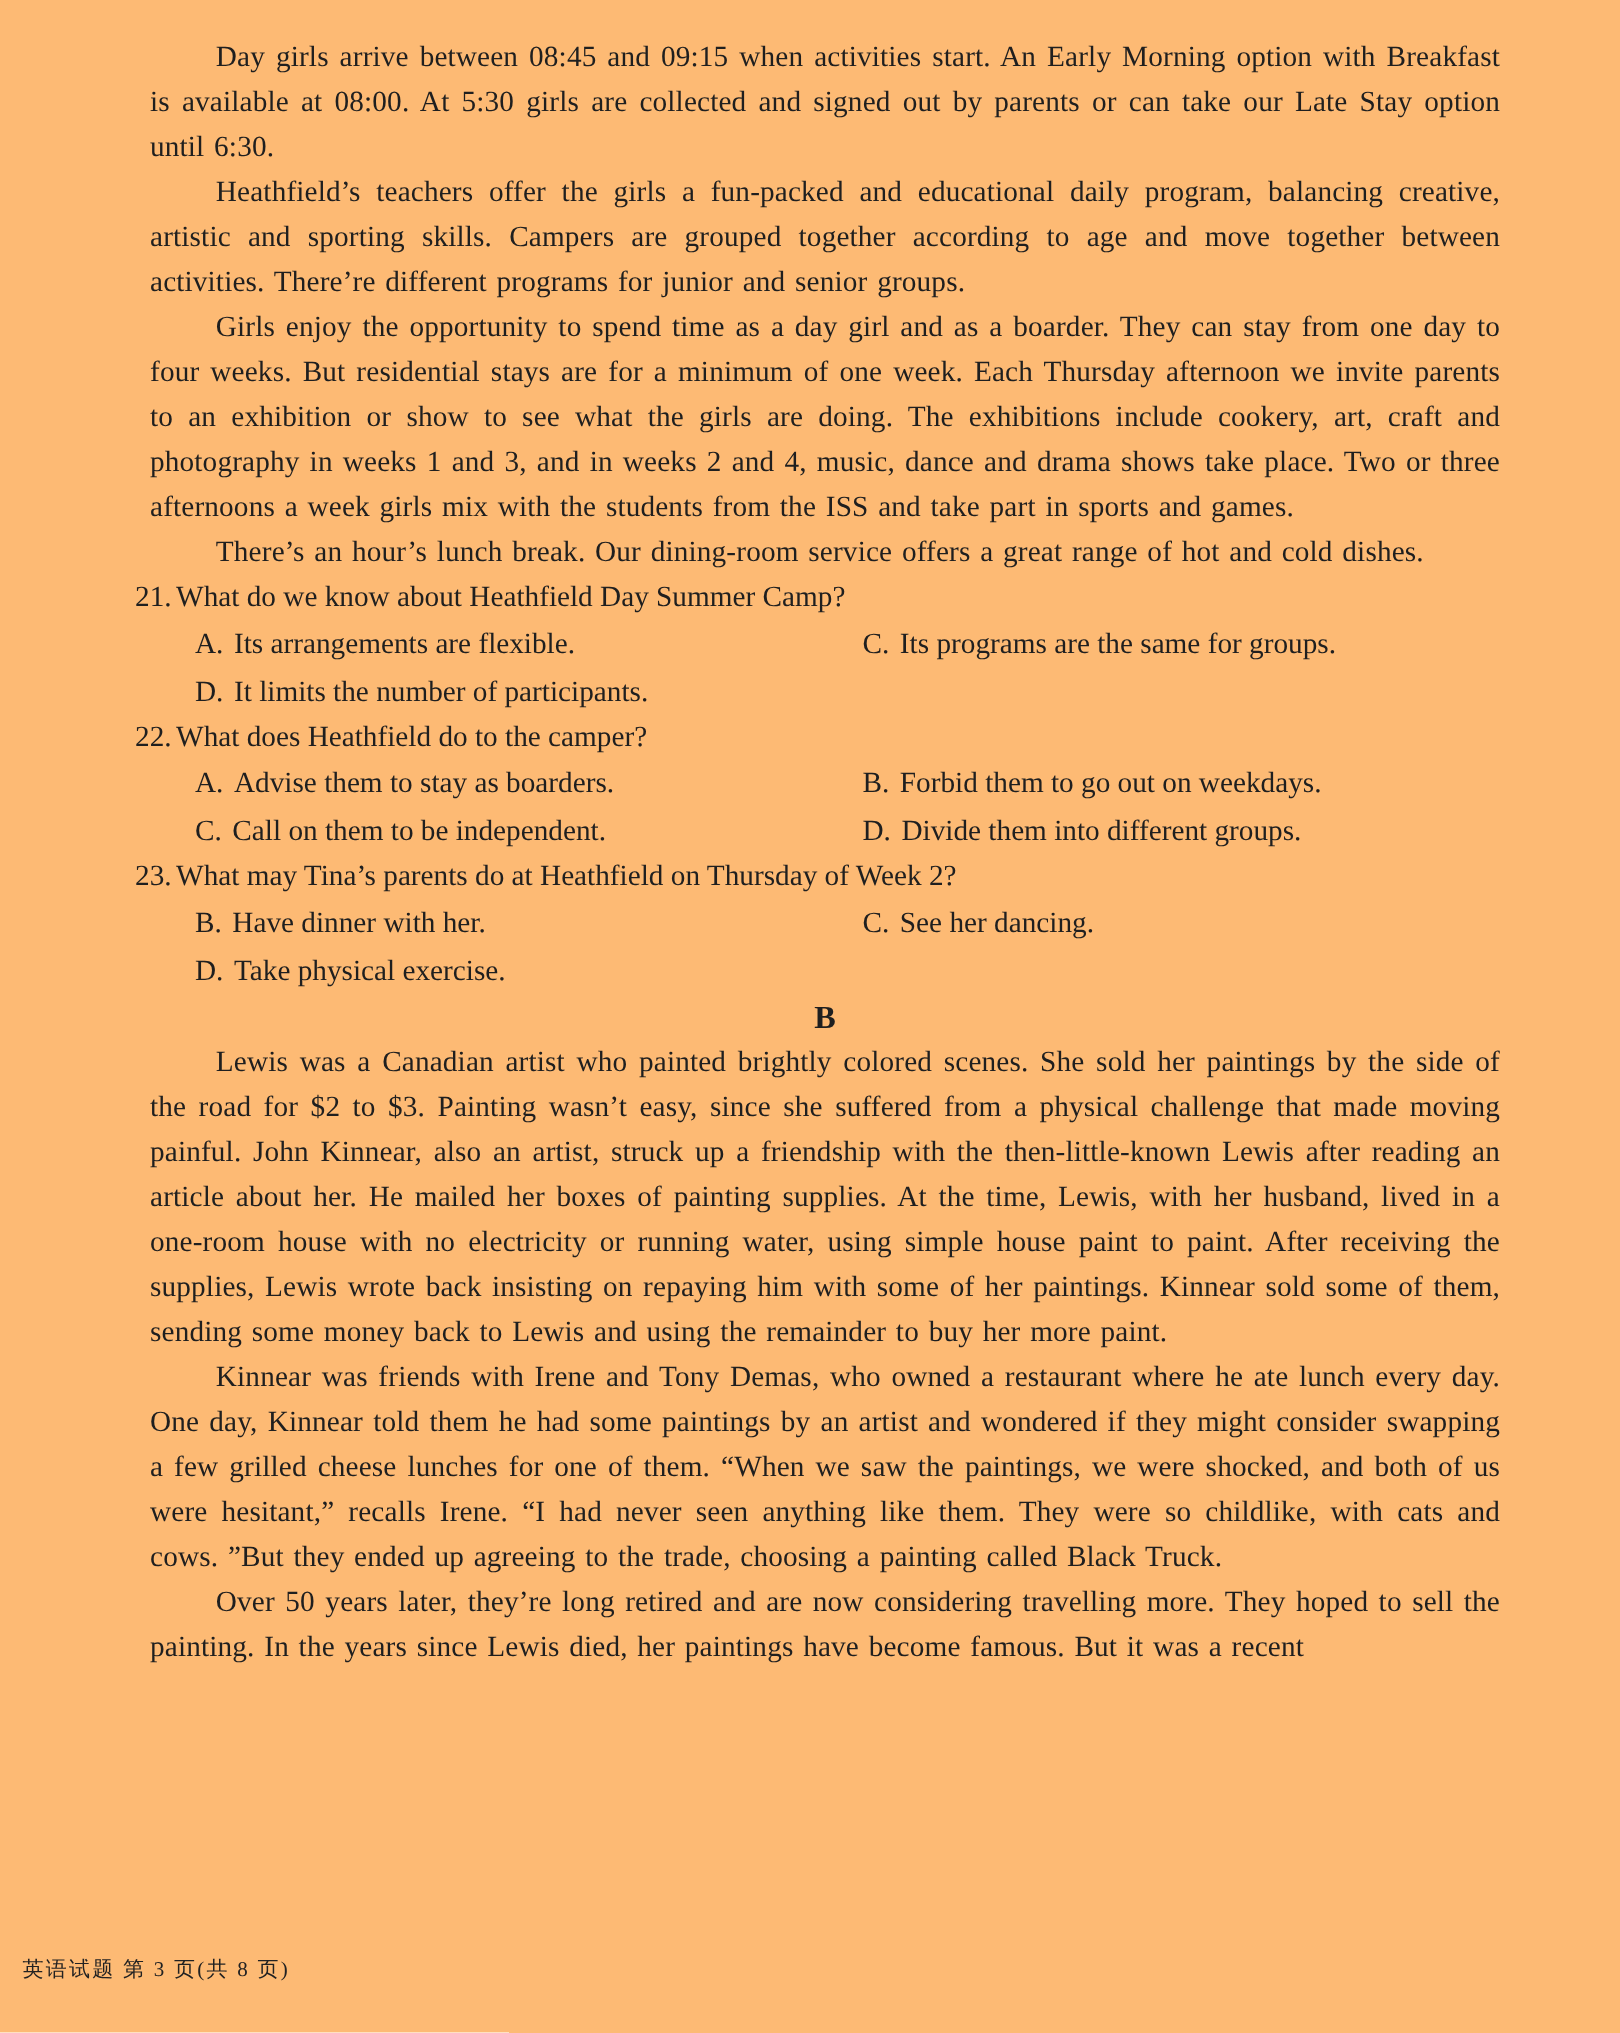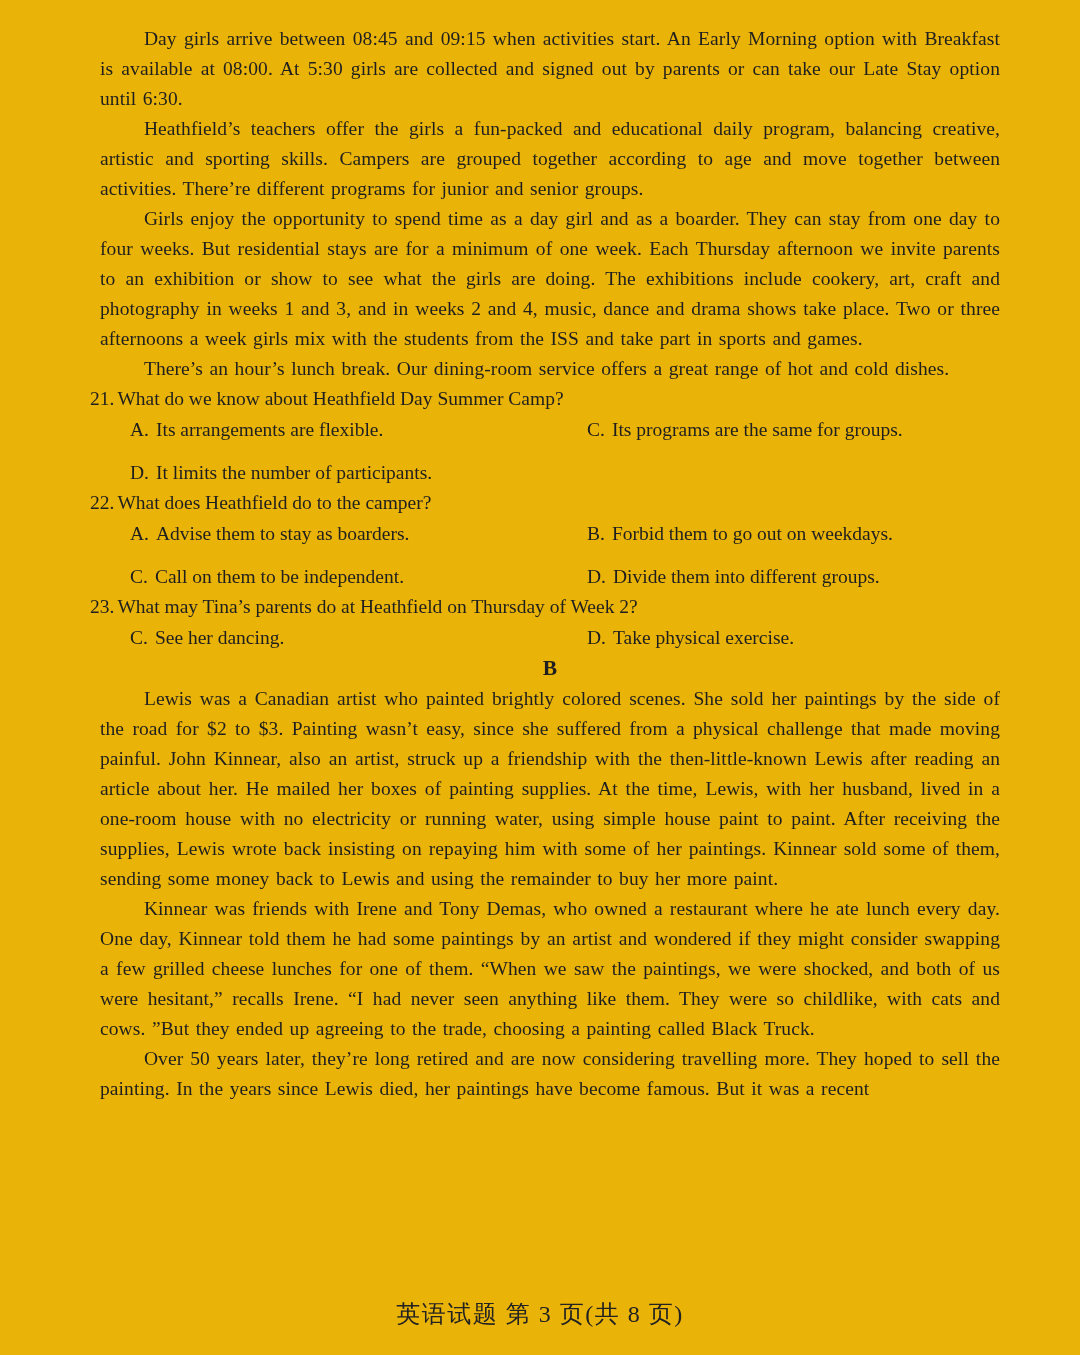--- a/index.html
+++ b/index.html
@@ -6,21 +6,21 @@
     margin: 0;
     padding: 0;
     background: #ffffff;
   }
   .sheet {
     position: relative;
     width: 1080px;
     height: 1355px;
     box-sizing: border-box;
     padding: 24px 80px 0 100px;
-    background: #eab308;
+    background: #fdba74;
     font-family: "Liberation Serif", "DejaVu Serif", serif;
     font-size: 19.5px;
     line-height: 30px;
     color: #1f1f1f;
     overflow: hidden;
   }
   .passage p, .section-b p {
     margin: 0;
     text-align: justify;
     text-indent: 2.25em;
@@ -31,21 +31,20 @@
     margin-left: -10px;
   }
   .q-line .q-num {
     margin-right: 3px;
   }
   .options {
     display: grid;
     grid-template-columns: 445px 1fr;
     row-gap: 1px;
     padding-left: 40px;
-    gap: 12px;
   }
   .option {
     line-height: 31px;
     white-space: nowrap;
   }
   .opt-label {
     margin-right: 7px;
   }
   .section-heading {
     margin: 0;
@@ -53,24 +52,25 @@
     font-size: 21.5px;
     font-weight: bold;
     line-height: 31px;
     font-family: "Liberation Serif", "DejaVu Serif", serif;
   }
   .page-footer {
     position: absolute;
     left: 0;
     right: 0;
     bottom: 26px;
-    text-align: center;
-    font-size: 24px;
+    text-align: left;
+    font-size: 14px;
     letter-spacing: 1.5px;
     color: #222;
+    padding-left: 15px;
   }
 </style>
 </head>
 <body>
 
 <div class="sheet">
 
   <section class="passage">
     <p>Day girls arrive between 08:45 and 09:15 when activities start. An Early Morning option with Breakfast is available at 08:00. At 5:30 girls are collected and signed out by parents or can take our Late Stay option until 6:30.</p>
     <p>Heathfield’s teachers offer the girls a fun-packed and educational daily program, balancing creative, artistic and sporting skills. Campers are grouped together according to age and move together between activities. There’re different programs for junior and senior groups.</p>
@@ -116,20 +116,23 @@
         </div>
       </div>
     </div>
 
     <div class="question">
       <div class="q-line">
         <span class="q-num">23.</span><span class="q-text">What may Tina’s parents do at Heathfield on Thursday of Week 2?</span>
       </div>
       <div class="options">
         <div class="option">
+          <span class="opt-label">B.</span><span class="opt-text">Have dinner with her.</span>
+        </div>
+        <div class="option">
           <span class="opt-label">C.</span><span class="opt-text">See her dancing.</span>
         </div>
         <div class="option">
           <span class="opt-label">D.</span><span class="opt-text">Take physical exercise.</span>
         </div>
       </div>
     </div>
 
   </section>
 

